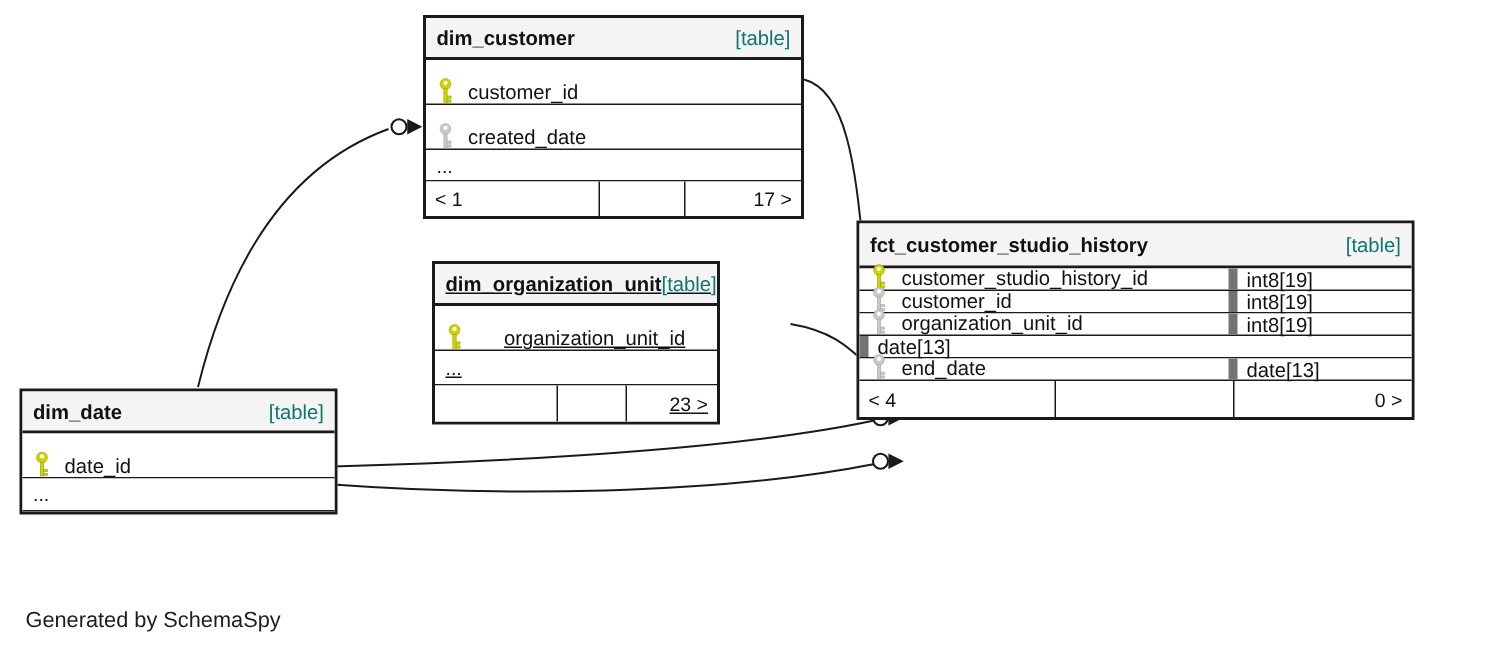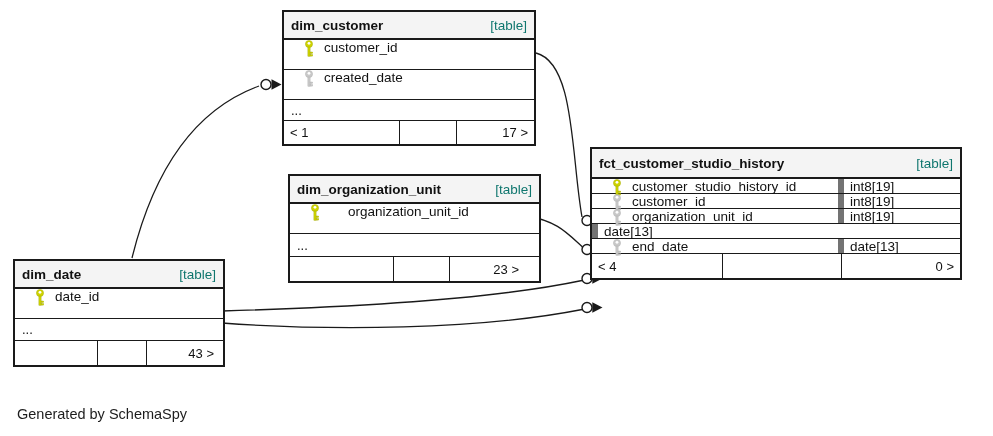--- a/index.html
+++ b/index.html
@@ -11,53 +11,53 @@
   .db-table { position: absolute; background: #fff; border: 2px solid #1a1a1a; z-index: 1; }
   .thead {
     height: 28px; background: #f4f4f4; border-bottom: 2px solid #1a1a1a;
     display: flex; align-items: center; justify-content: space-between;
     padding: 0 7px; font-size: 13.5px;
   }
   .thead .ttl { font-weight: bold; }
   .thead .badge { font-weight: normal; color: #0f766e; }
 
   .col-row { display: flex; align-items: center; border-bottom: 1px solid #1a1a1a; font-size: 13.5px; background: #fff; }
-  .name-cell { display: flex; align-items: flex-start; padding-left: 19px; flex: 1 1 auto; height: 100%; }
+  .name-cell { display: flex; align-items: flex-end; padding-left: 7px; flex: 1 1 auto; height: 100%; }
   .keywrap { width: 12px; height: 17px; margin-right: 9px; flex: 0 0 12px; }
   .keywrap.wide { margin-right: 27px; }
   .keywrap.blank svg { visibility: hidden; }
   .type-cell { width: 122px; flex: 0 0 122px; border-left: 6px solid #737373; height: 100%; display: flex; align-items: center; padding-left: 6px; }
 
   .ellipsis-row { border-bottom: 1px solid #1a1a1a; font-size: 13px; padding-left: 7px; display: flex; align-items: center; background: #fff; }
 
   .tfoot { display: flex; font-size: 13px; background: #fff; }
   .tfoot .fc { display: flex; align-items: center; height: 100%; padding: 0 6px; }
   .tfoot .fc.mid { border-left: 1px solid #1a1a1a; border-right: 1px solid #1a1a1a; }
   .tfoot .fc.right { justify-content: flex-end; }
 
   
   #t-dim-customer { left: 282px; top: 10px; width: 254px; }
   #t-dim-customer .col-row { height: 30px; }
   #t-dim-customer .ellipsis-row { height: 21px; }
   #t-dim-customer .tfoot { height: 23px; }
   #t-dim-customer .fc.left { width: 115px; } #t-dim-customer .fc.mid { width: 58px; } #t-dim-customer .fc.right { width: 77px; }
 
-  #t-dim-org { left: 288px; top: 174px; width: 253px; }
+  #t-dim-org { left: 288px; top: 174px; width: 192px; text-decoration: underline; }
   #t-dim-org .col-row { height: 30px; }
   #t-dim-org .ellipsis-row { height: 23px; }
   #t-dim-org .tfoot { height: 24px; }
   #t-dim-org .fc.left { width: 103px; } #t-dim-org .fc.mid { width: 57px; } #t-dim-org .fc.right { width: 75px; }
 
   #t-dim-date { left: 13px; top: 259px; width: 212px; }
   #t-dim-date .col-row { height: 30px; }
   #t-dim-date .ellipsis-row { height: 22px; }
   #t-dim-date .tfoot { height: 24px; }
   #t-dim-date .fc.left { width: 82px; } #t-dim-date .fc.mid { width: 50px; } #t-dim-date .fc.right { width: 73px; }
 
-  #t-fct { left: 590px; top: 147px; width: 372px; }
+  #t-fct { left: 571px; top: 147px; width: 372px; }
   #t-fct .thead { height: 30px; }
   #t-fct .col-row { height: 15px; }
   #t-fct .tfoot { height: 24px; }
   #t-fct .fc.left { width: 130px; } #t-fct .fc.mid { width: 120px; } #t-fct .fc.right { width: 118px; }
 
   .pk-key { fill: #cfd400; stroke: #9aa000; stroke-width: 0.4; }
   .fk-key { fill: #c9c9c9; stroke: #aaaaaa; stroke-width: 0.4; }
 
   #note { position: absolute; left: 17px; top: 406px; font-size: 14.5px; color: #1d1d1d; z-index: 1; }
 
@@ -180,25 +180,20 @@
               <rect x="7.1" y="12" width="2.6" height="1.5"></rect>
               <rect x="7.1" y="14.6" width="2.6" height="1.5"></rect>
             </g>
             <circle cx="6" cy="3.3" r="1.4" fill="#ffffff"></circle>
           </svg>
       </span>
       <span>date_id</span>
     </span>
   </div>
   <div class="ellipsis-row">...</div>
-  <div class="tfoot">
-    <span class="fc left"></span>
-    <span class="fc mid"></span>
-    <span class="fc right">43 &gt;</span>
-  </div>
 </div>
 
 <div class="db-table" id="t-fct">
   <div class="thead">
     <span class="ttl">fct_customer_studio_history</span>
     <span class="badge">[table]</span>
   </div>
 
   <div class="col-row">
     <span class="name-cell">

